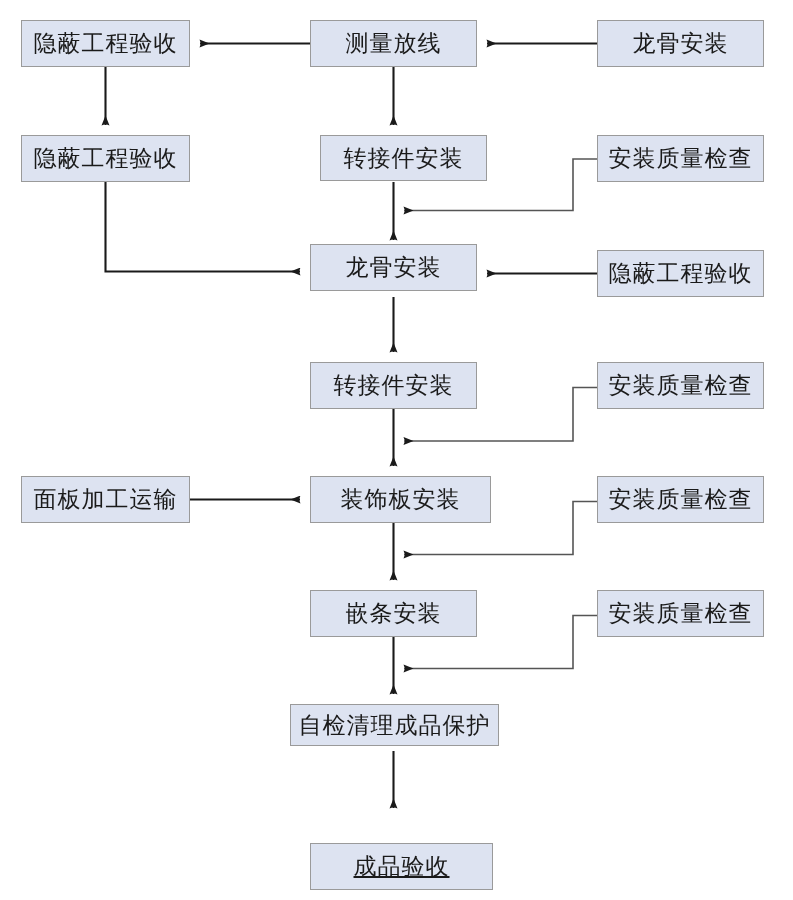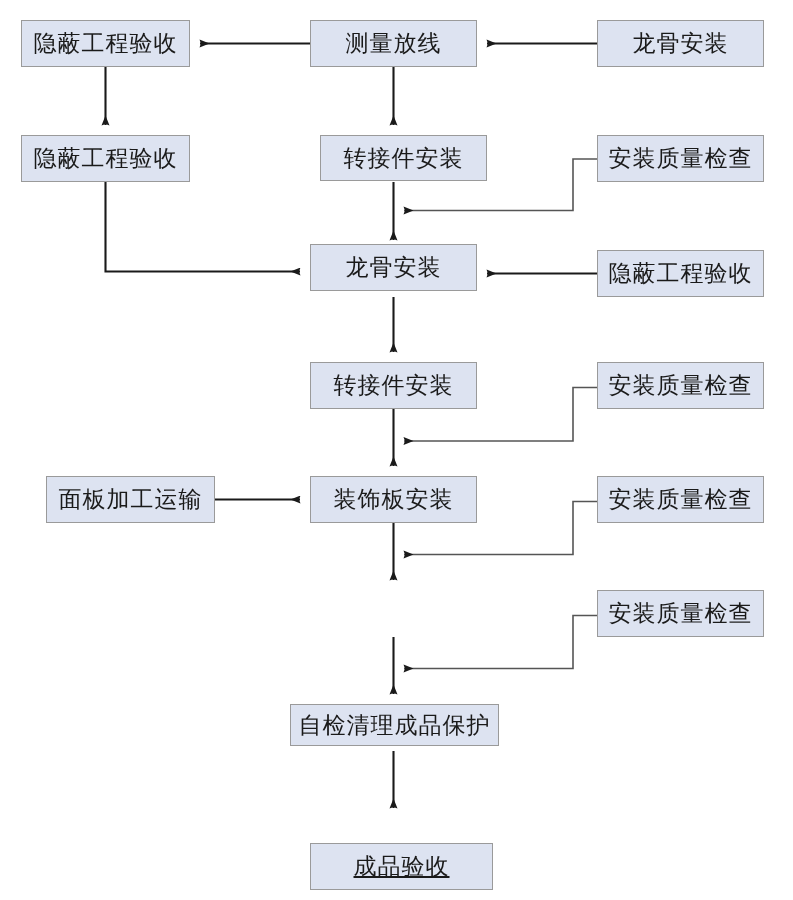--- a/index.html
+++ b/index.html
@@ -133,32 +133,35 @@
   </div>
 
   <div class="node" style="left:310px; top:362px; width:167px; height:47px;">
     <span class="node-label">转接件安装</span>
   </div>
 
   <div class="node" style="left:597px; top:362px; width:167px; height:47px;">
     <span class="node-label">安装质量检查</span>
   </div>
 
-  <div class="node" style="left:21px; top:476px; width:169px; height:47px;margin-left:25px;">
+  <div class="node" style="left:21px; top:476px; width:169px; height:47px;">
     <span class="node-label">面板加工运输</span>
   </div>
 
-  <div class="node" style="left:310px; top:476px; width:167px; height:47px;align-items:center;">
+  <div class="node" style="left:310px; top:476px; width:181px; height:47px;align-items:center;">
     <span class="node-label">装饰板安装</span>
   </div>
 
   <div class="node" style="left:597px; top:476px; width:167px; height:47px;">
     <span class="node-label">安装质量检查</span>
   </div>
 
+  <div class="node" style="left:310px; top:590px; width:167px; height:47px;">
+    <span class="node-label">嵌条安装</span>
+  </div>
 
   <div class="node" style="left:597px; top:590px; width:167px; height:47px;">
     <span class="node-label">安装质量检查</span>
   </div>
 
   <div class="node" style="left:290px; top:704px; width:209px; height:42px;">
     <span class="node-label">自检清理成品保护</span>
   </div>
 
   <div class="node" style="left:310px; top:843px; width:183px; height:47px;text-decoration:underline;">

